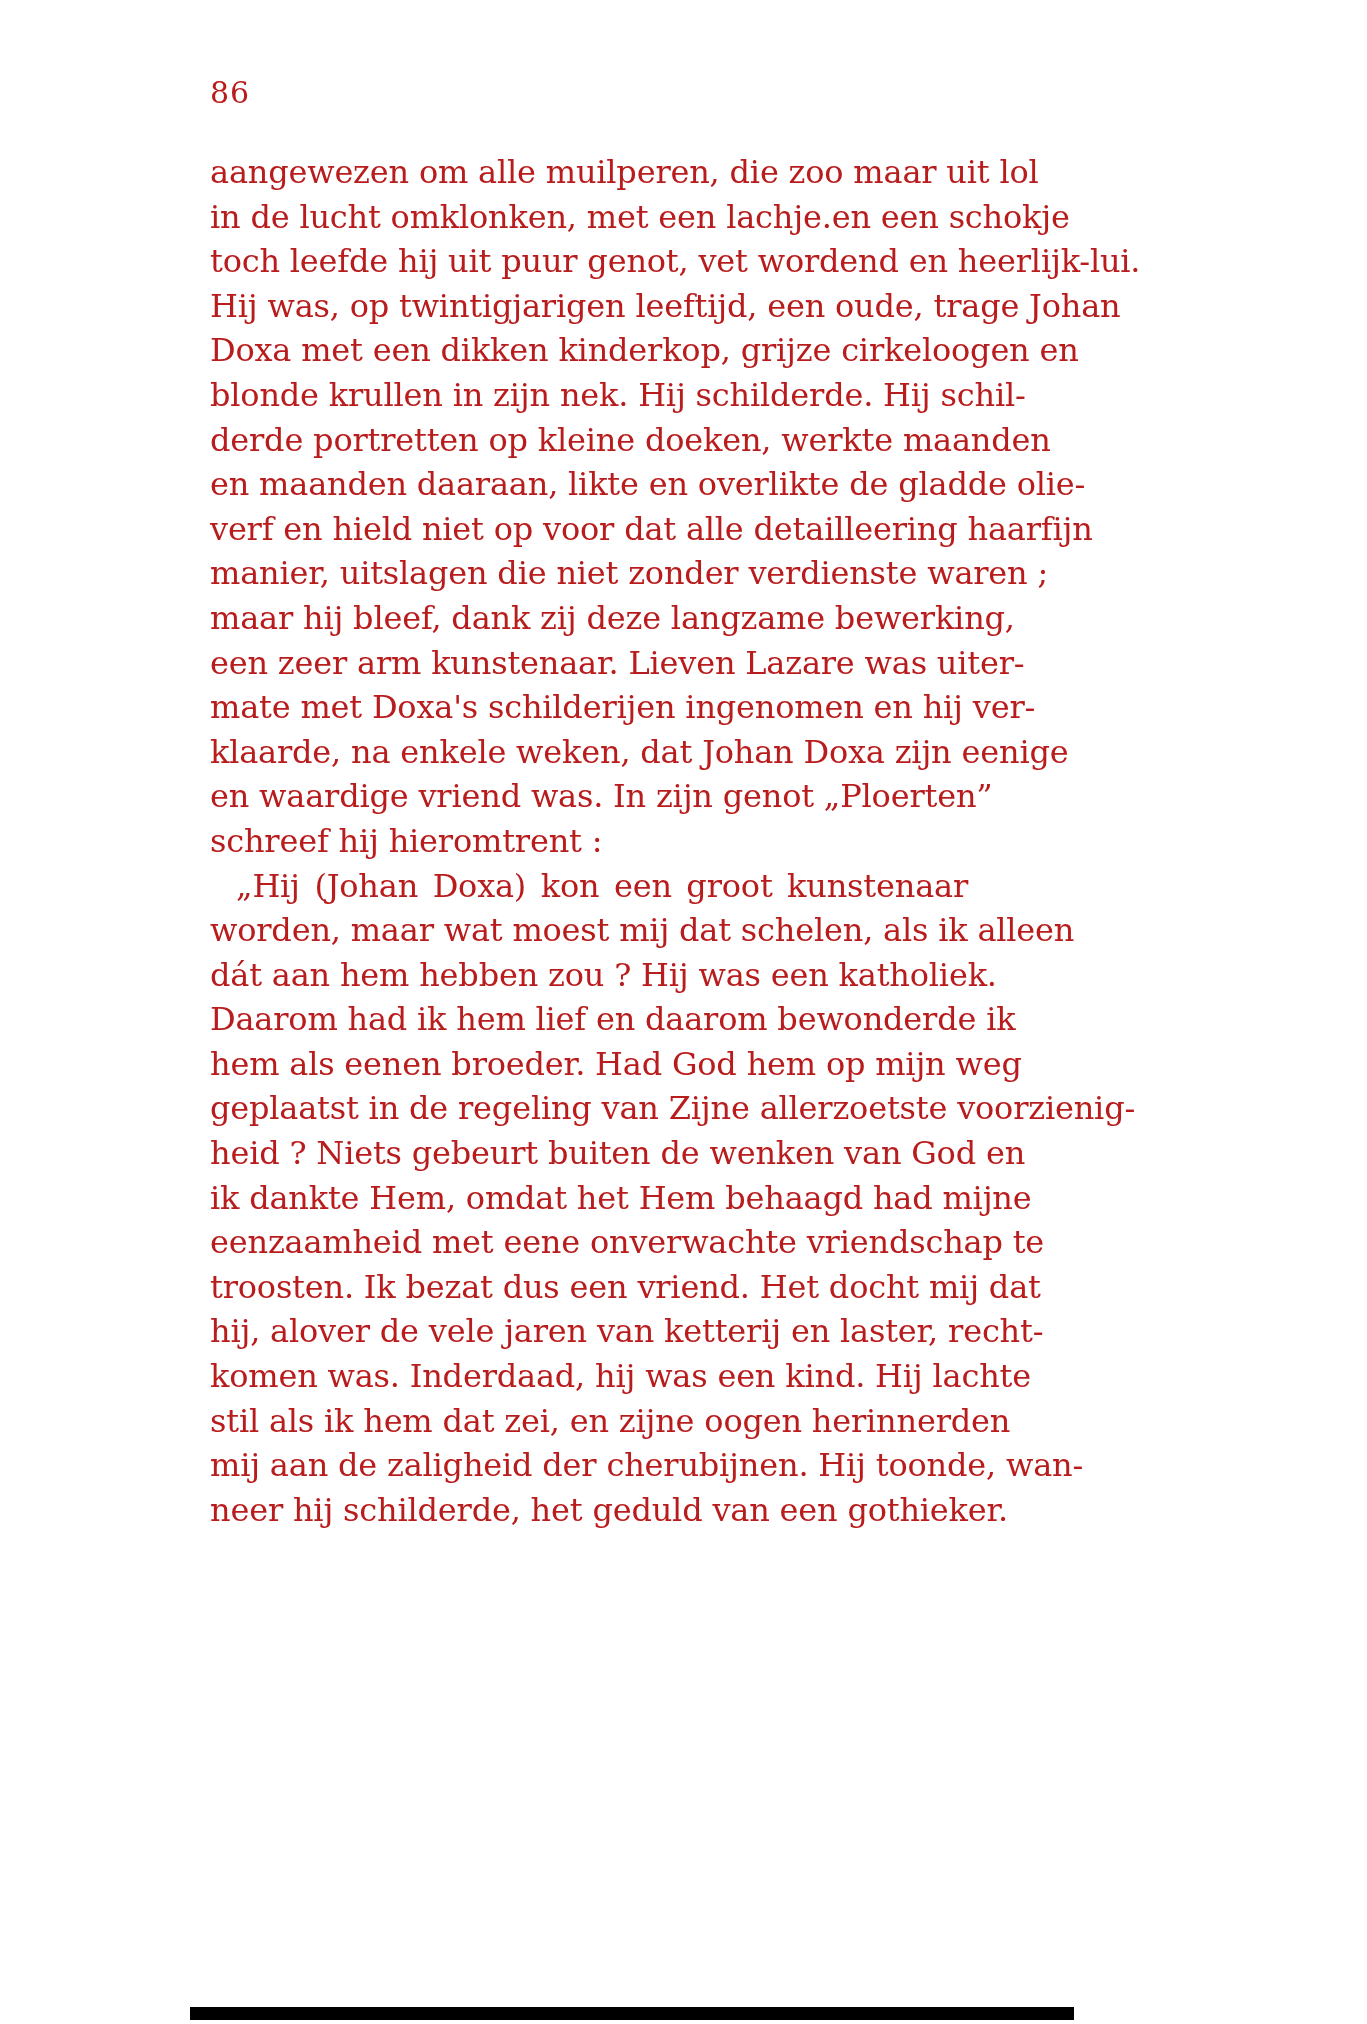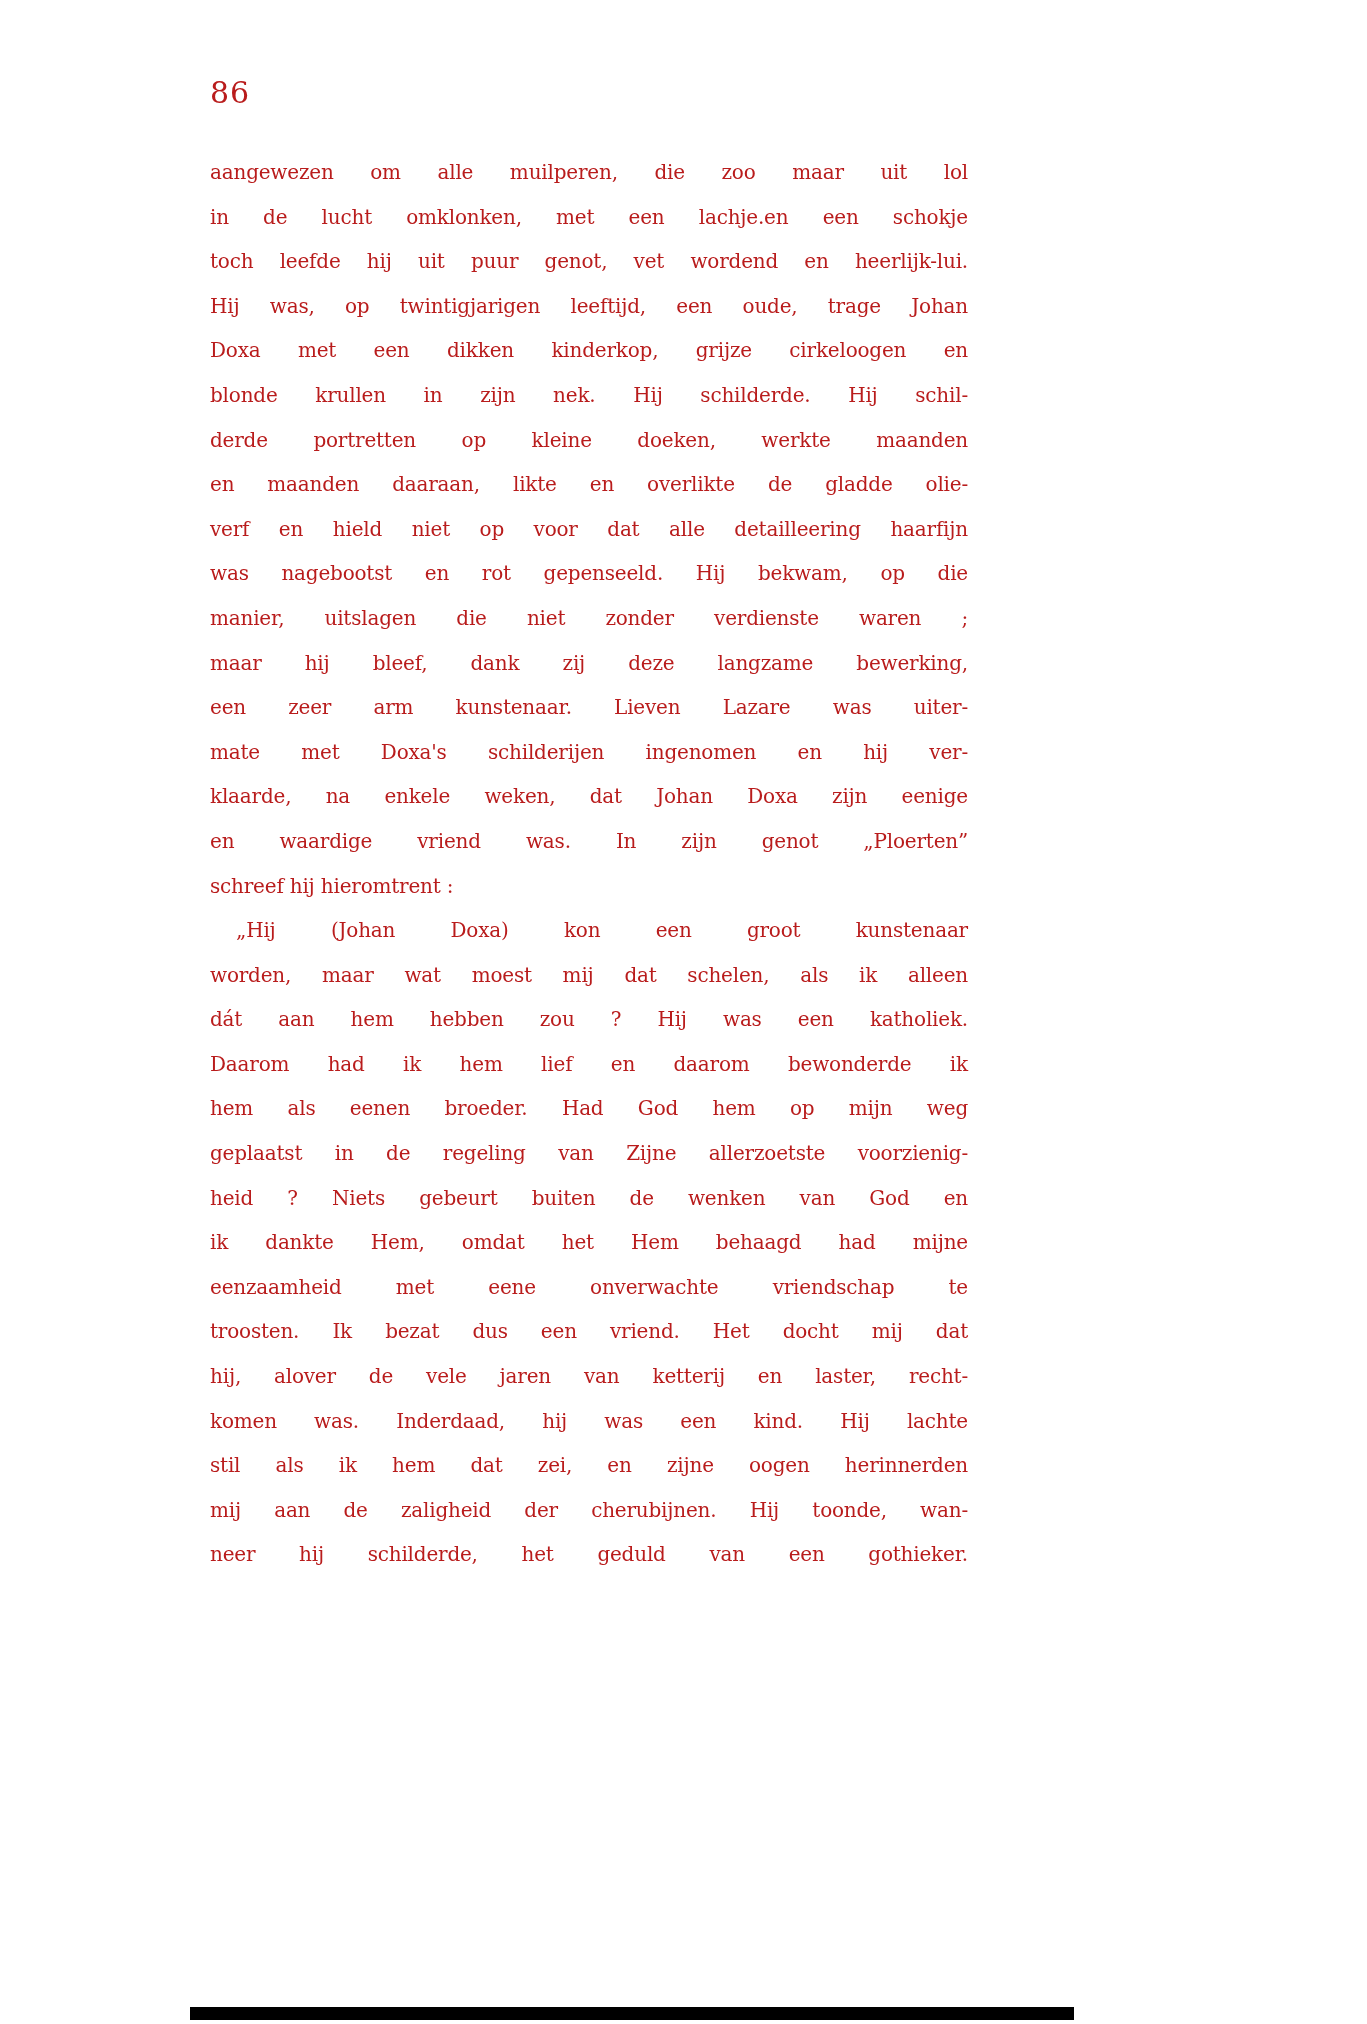--- a/index.html
+++ b/index.html
@@ -22,21 +22,21 @@
     left: 210px;
     font-size: 30px;
     line-height: 1;
     letter-spacing: 1px;
   }
   .text-block {
     position: absolute;
     top: 150px;
     left: 210px;
     width: 758px;
-    font-size: 20px;
+    font-size: 32px;
     line-height: 44.6px;
     letter-spacing: -0.2px;
   }
   .line {
     text-align: justify;
     text-align-last: justify;
     white-space: nowrap;
     height: 44.6px;
   }
   .line.noj {
@@ -63,21 +63,20 @@
   <div class="text-block" id="text-block">
       <div class="line">aangewezen om alle muilperen, die zoo maar uit lol</div>
       <div class="line">in de lucht omklonken, met een lachje.en een schokje</div>
       <div class="line">toch leefde hij uit puur genot, vet wordend en heerlijk-lui.</div>
       <div class="line">Hij was, op twintigjarigen leeftijd, een oude, trage Johan</div>
       <div class="line">Doxa met een dikken kinderkop, grijze cirkeloogen en</div>
       <div class="line">blonde krullen in zijn nek. Hij schilderde. Hij schil-</div>
       <div class="line">derde portretten op kleine doeken, werkte maanden</div>
       <div class="line">en maanden daaraan, likte en overlikte de gladde olie-</div>
       <div class="line">verf en hield niet op voor dat alle detailleering haarfijn</div>
-      <div class="line">was nagebootst en rot gepenseeld. Hij bekwam, op die</div>
       <div class="line">manier, uitslagen die niet zonder verdienste waren ;</div>
       <div class="line">maar hij bleef, dank zij deze langzame bewerking,</div>
       <div class="line">een zeer arm kunstenaar. Lieven Lazare was uiter-</div>
       <div class="line">mate met Doxa's schilderijen ingenomen en hij ver-</div>
       <div class="line">klaarde, na enkele weken, dat Johan Doxa zijn eenige</div>
       <div class="line">en waardige vriend was. In zijn genot „Ploerten”</div>
       <div class="line noj">schreef hij hieromtrent :</div>
       <div class="line indent">„Hij (Johan Doxa) kon een groot kunstenaar</div>
       <div class="line">worden, maar wat moest mij dat schelen, als ik alleen</div>
       <div class="line">dát aan hem hebben zou ? Hij was een katholiek.</div>

